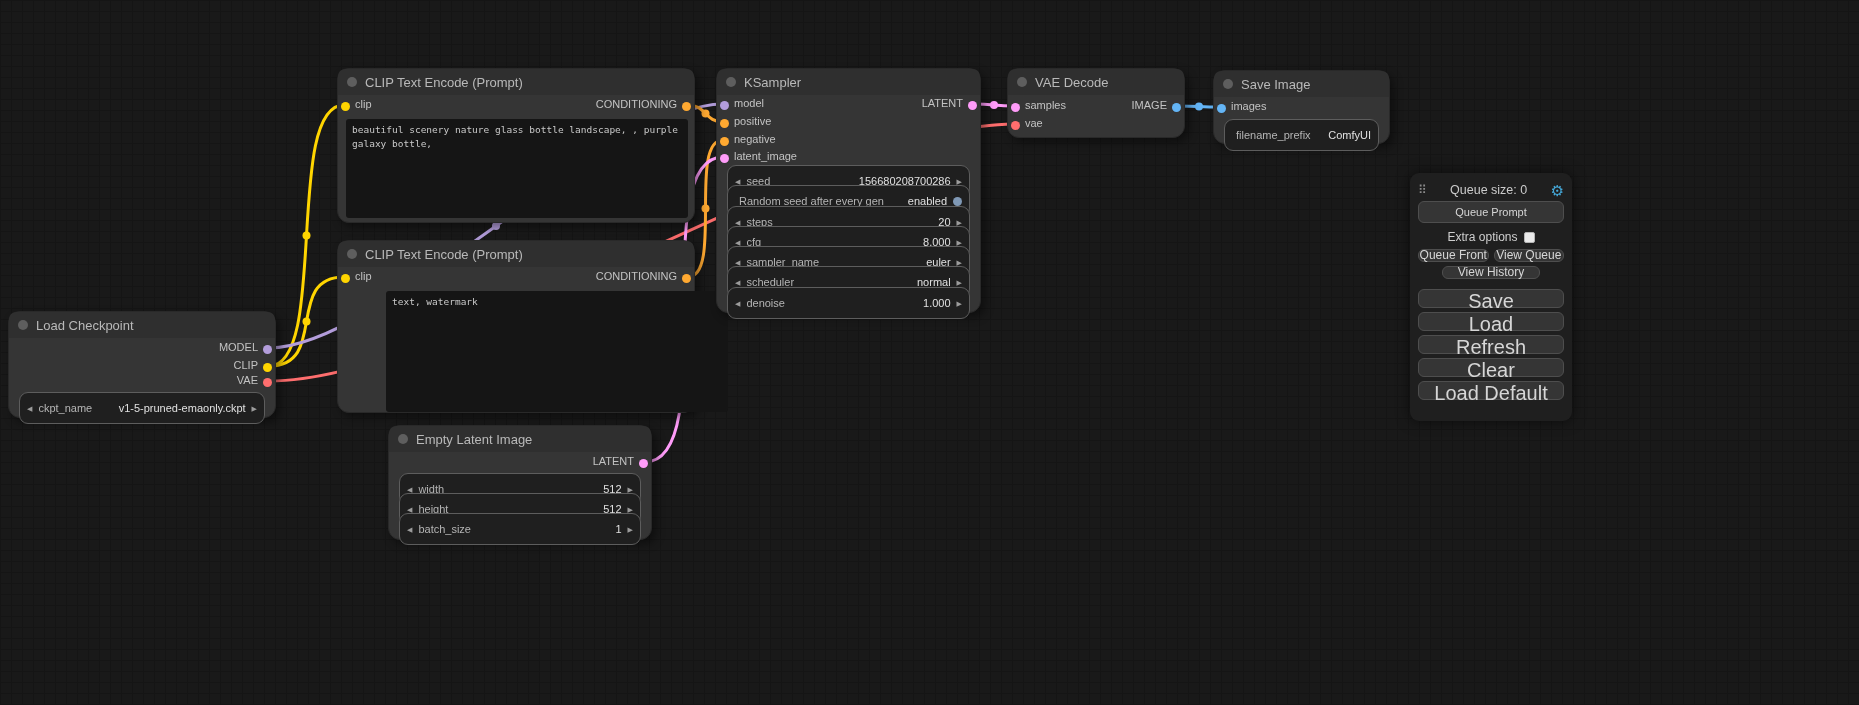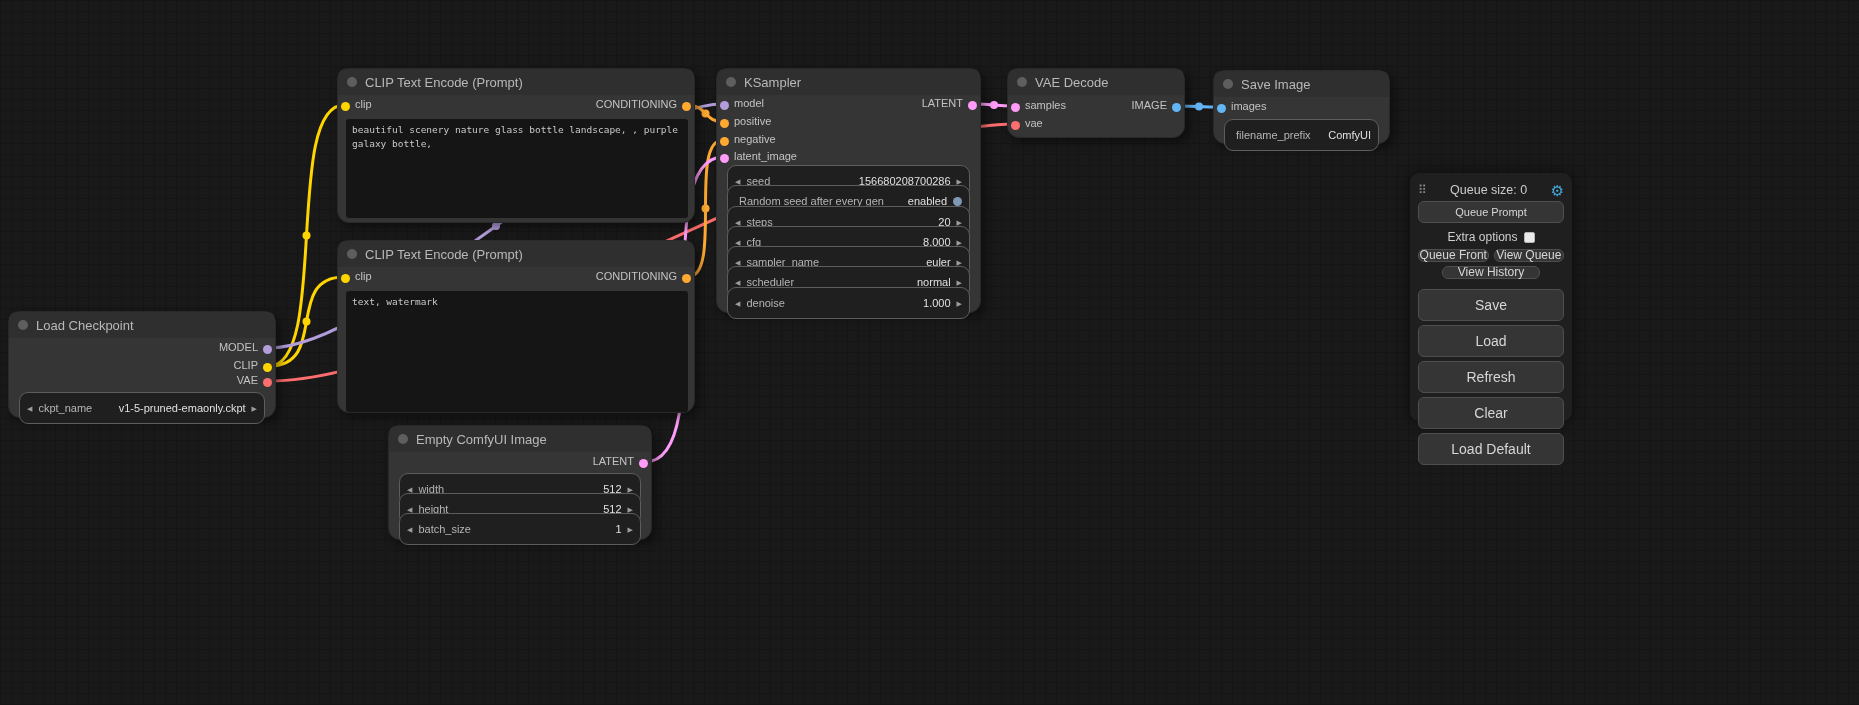--- a/index.html
+++ b/index.html
@@ -60,21 +60,21 @@
     border-radius:6px; color:#d6d6d6; text-align:center; cursor:pointer;
     font-family:"Liberation Sans",sans-serif;
   }
   .qp    { height:22px; font-size:11px; margin-top:2px; }
   .qextra{ display:flex; align-items:center; justify-content:center; gap:6px; margin-top:8px; height:12px; color:#cfcfcf; font-size:12px; }
   .qcheck{ width:11px; height:11px; background:#eaeaea; border:1px solid #b5b5b5; border-radius:2px; cursor:pointer; }
   .qsmallrow { display:flex; gap:5px; margin-top:6px; }
   .qsmall { height:13px; font-size:12px; border-radius:6px; padding:0; line-height:11px; }
   .qsmall.half { flex:1 1 0; }
   .qvh   { width:98px; margin:4px auto 0; display:block; }
-  .qbig  { height:32px; font-size:14px; margin-top:4px; }
+  .qbig  { height:19px; font-size:20px; margin-top:4px; }
   .qbig.first { margin-top:10px; }
 </style>
 </head>
 <body>
 
 <div id="canvas">
 
   <svg class="wires" width="1859" height="705">
     <path d="M 269 366 C 329 366, 284 105, 344 105" stroke="#FFD500"></path>
     <path d="M 269 366 C 329 366, 284 277, 344 277" stroke="#FFD500"></path>
@@ -143,27 +143,27 @@
       <span>CLIP Text Encode (Prompt)</span>
     </div>
     <div class="slot in" style="top:29px;">
       <span class="sdot" style="background: rgb(255, 213, 0);"></span>
       <span>clip</span>
     </div>
     <div class="slot out" style="top:29px;">
       <span>CONDITIONING</span>
       <span class="sdot" style="background: rgb(255, 169, 49);"></span>
     </div>
-    <textarea class="prompt" style="top: 50px; width: 342px; height: 121px;" spellcheck="false">text, watermark</textarea>
+    <textarea class="prompt" style="top: 50px; width: 342px; height: 121px; margin-left: 40px;" spellcheck="false">text, watermark</textarea>
   </div>
 
   <div class="node" style="left:388px;top:425px;width:264px;height:115px;">
     <div class="ntitle">
       <span class="cdot"></span>
-      <span>Empty ComfyUI Image</span>
+      <span>Empty Latent Image</span>
     </div>
     <div class="slot out" style="top:29px;">
       <span>LATENT</span>
       <span class="sdot" style="background: rgb(255, 156, 249);"></span>
     </div>
     <div class="widget" style="top:47px;">
       <span class="warrow">◀</span>
       <span class="wname">width</span>
       <span class="wval">512</span>
       <span class="warrow">▶</span>

